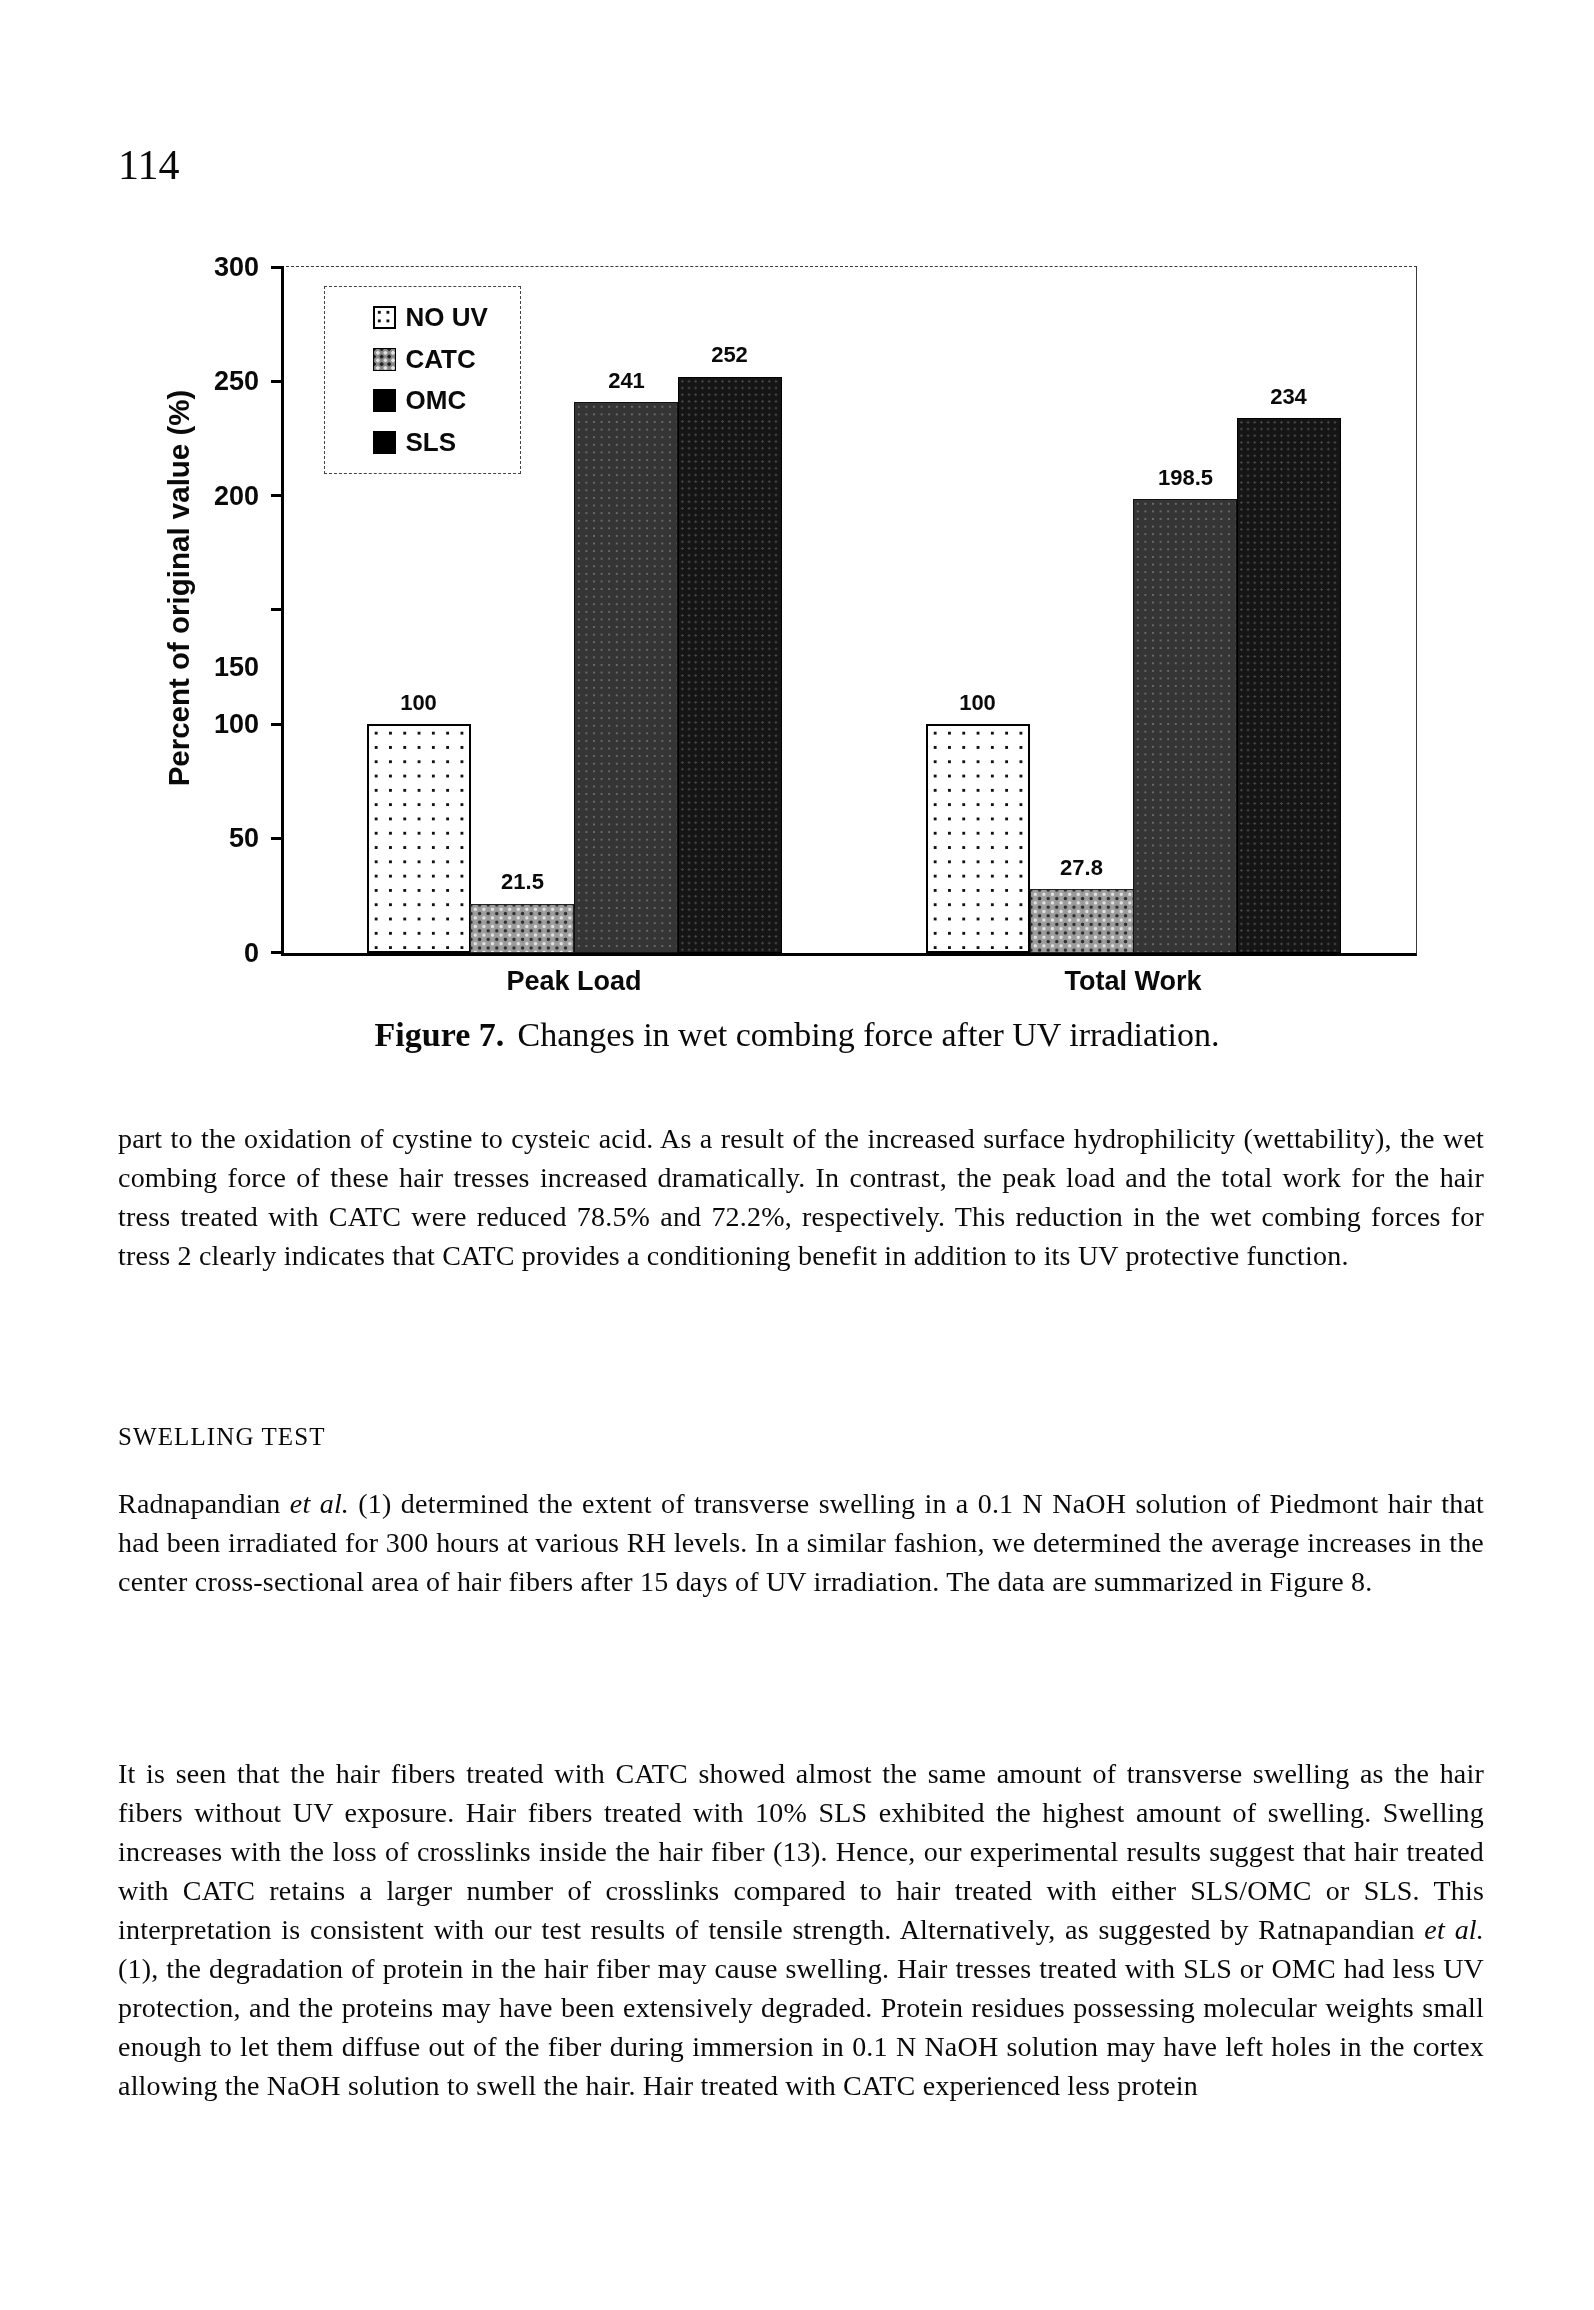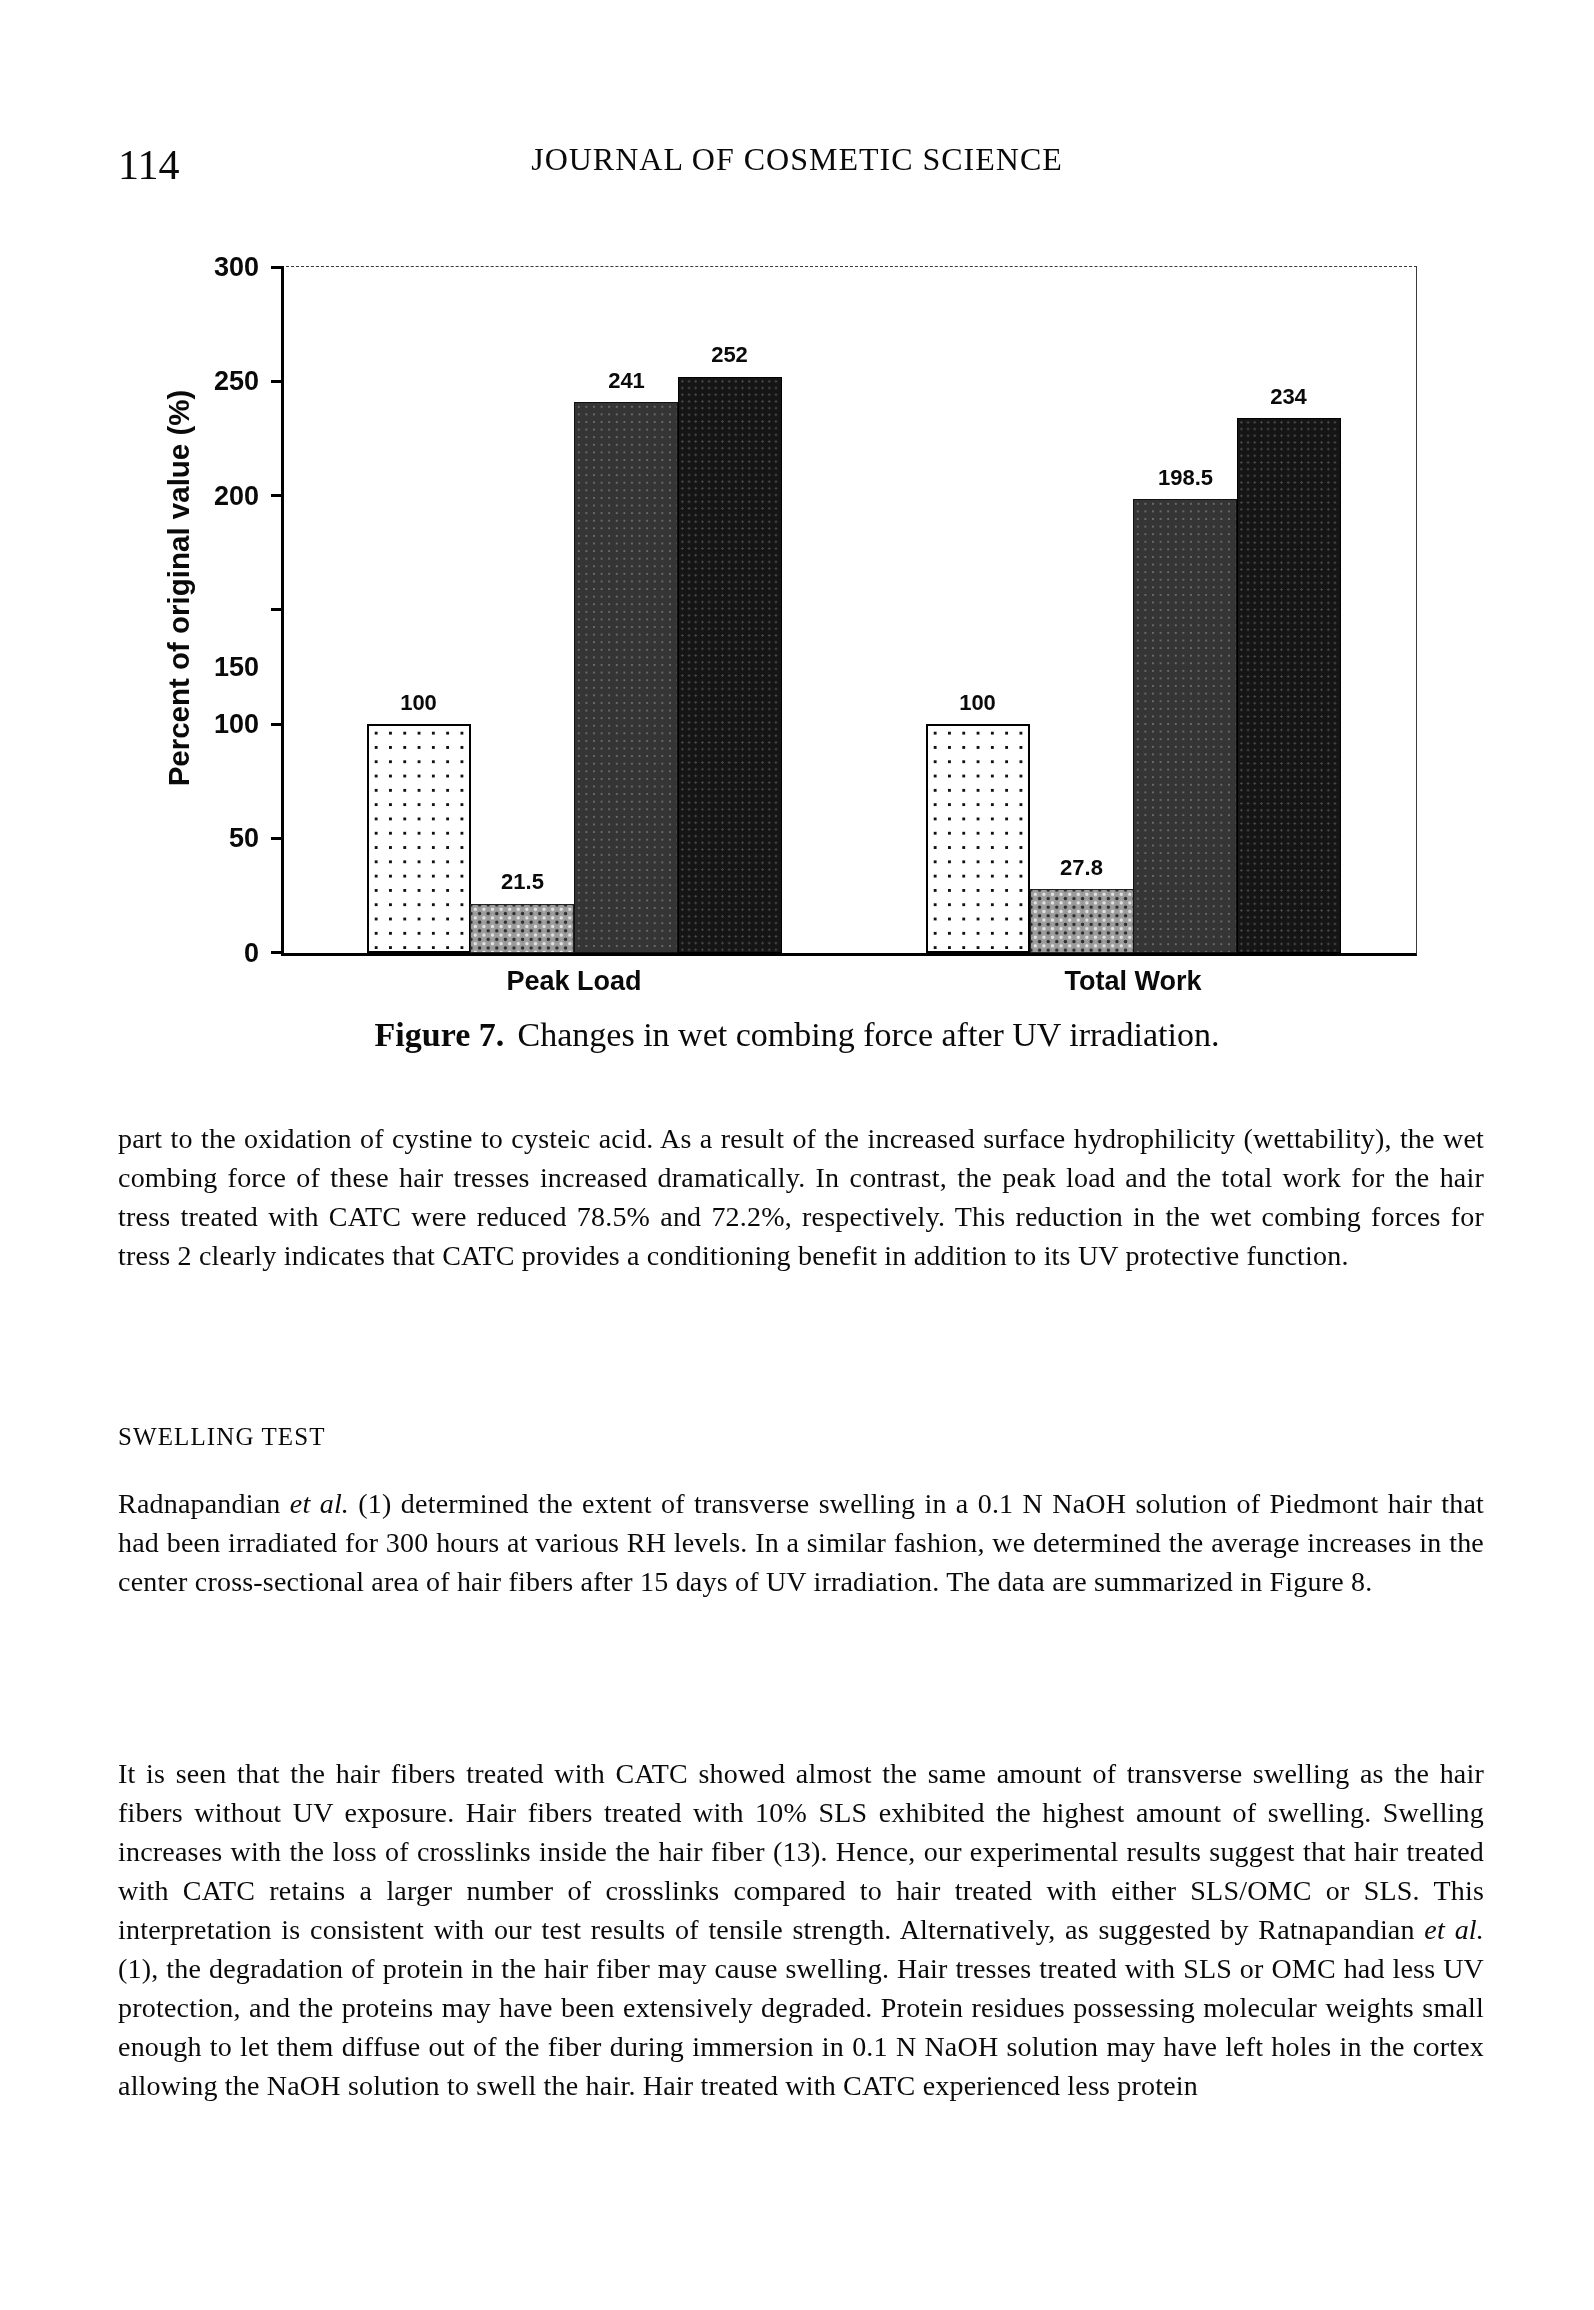--- a/index.html
+++ b/index.html
@@ -134,21 +134,20 @@
     font:400 25px "Liberation Serif", serif;
     letter-spacing:1.1px;margin:0;
   }
 </style>
 </head>
 <body>
 
 <div class="page">
 
   <div class="pagenum">114</div>
-  <div class="runhead">JOURNAL OF COSMETIC SCIENCE</div>
 
   <figure style="margin:0;">
     <div class="yaxis-title">Percent of original value (%)</div>
     <div class="plot" id="plot-area">
         <div class="ytick-label" style="top: 668px;">0</div>
         <div class="ytick-mark" style="top: 684px;"></div>
         <div class="ytick-label" style="top: 553px;">50</div>
         <div class="ytick-mark" style="top: 570px;"></div>
         <div class="ytick-label" style="top: 439px;">100</div>
         <div class="ytick-mark" style="top: 456px;"></div>
@@ -171,20 +170,38 @@
         <div class="cat-label" style="left: 138px;">Peak Load</div>
         <div class="bar pat-dotted-white" style="left: 642px; width: 104px; height: 229px;"></div>
         <div class="bar-value" style="left: 613px; width: 161px; bottom: 237px;">100</div>
         <div class="bar pat-checker-gray" style="left: 746px; width: 104px; height: 64px;"></div>
         <div class="bar-value" style="left: 717px; width: 161px; bottom: 72px;">27.8</div>
         <div class="bar pat-speckle-darkgray" style="left: 849px; width: 104px; height: 454px;"></div>
         <div class="bar-value" style="left: 821px; width: 161px; bottom: 462px;">198.5</div>
         <div class="bar pat-speckle-black" style="left: 953px; width: 104px; height: 535px;"></div>
         <div class="bar-value" style="left: 924px; width: 161px; bottom: 543px; margin-top: 40px;">234</div>
         <div class="cat-label" style="left: 697px;">Total Work</div>
+        <div class="legend">
+          <div class="legend-row">
+            <span class="swatch sw-dotted-white"></span>
+            <span class="legend-label">NO UV</span>
+          </div>
+          <div class="legend-row">
+            <span class="swatch sw-checker-gray"></span>
+            <span class="legend-label">CATC</span>
+          </div>
+          <div class="legend-row">
+            <span class="swatch sw-solid-black"></span>
+            <span class="legend-label">OMC</span>
+          </div>
+          <div class="legend-row">
+            <span class="swatch sw-solid-black"></span>
+            <span class="legend-label">SLS</span>
+          </div>
+        </div>
       </div>
     <figcaption class="caption">
       <span class="cap-label">Figure 7.</span><span>Changes in wet combing force after UV irradiation.</span>
     </figcaption>
   </figure>
 
   <p class="bodytext p1">part to the oxidation of cystine to cysteic acid. As a result of the increased surface hydrophilicity (wettability), the wet combing force of these hair tresses increased dramatically. In contrast, the peak load and the total work for the hair tress treated with CATC were reduced 78.5% and 72.2%, respectively. This reduction in the wet combing forces for tress 2 clearly indicates that CATC provides a conditioning benefit in addition to its UV protective function.</p>
 
   <h2 class="section-heading">SWELLING TEST</h2>
 

